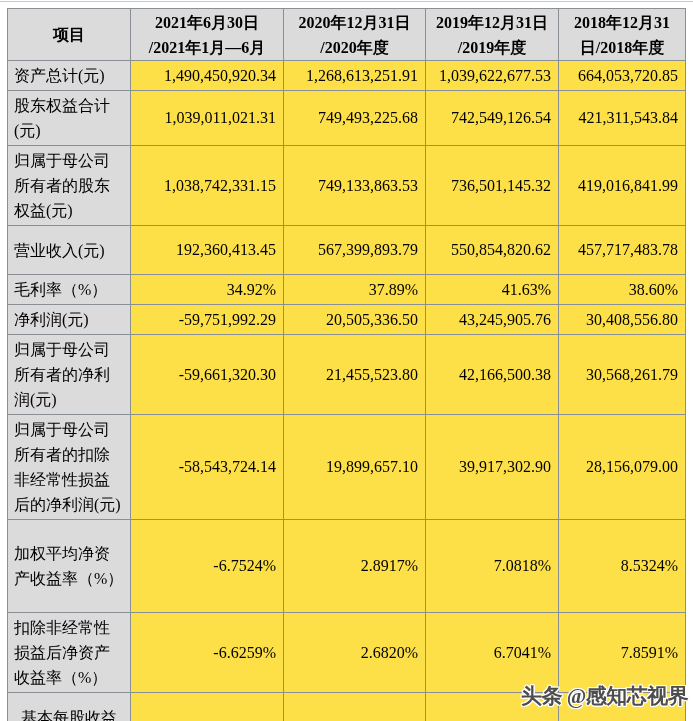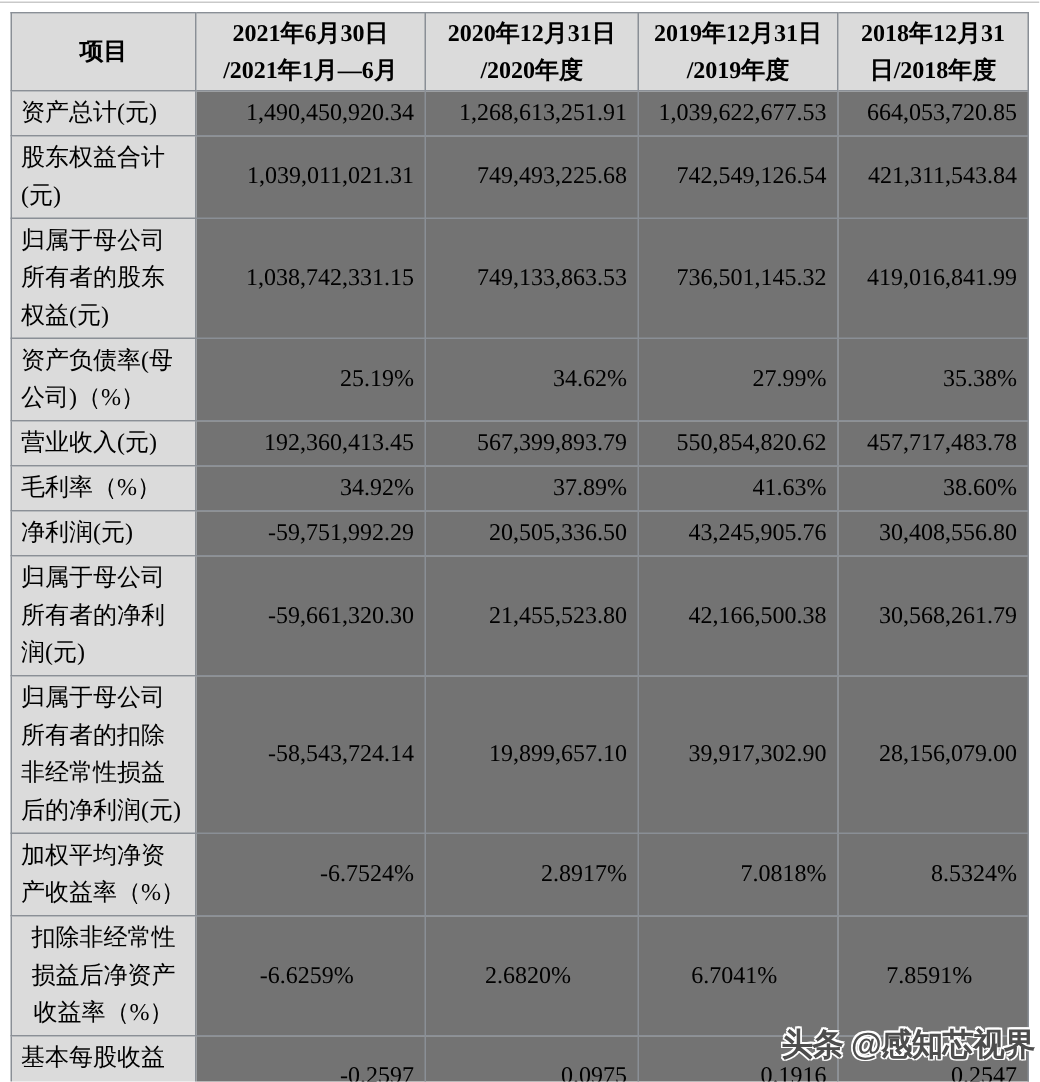--- a/index.html
+++ b/index.html
@@ -40,21 +40,21 @@
     background:#dbdbdb;
     font-weight:normal;
     text-align:left;
     vertical-align:middle;
     font-size:16px;
     line-height:25px;
     padding:2px 6px;
     font-family:Liberation Serif, serif;
   }
   .fin tbody td.val {
-    background:#737373;
+    background:#fde047;
     text-align:right;
     vertical-align:middle;
     font-size:16px;
     padding:2px 7px 2px 2px;
     white-space:nowrap;
   }
   .fin tbody tr:nth-child(1) > *  { height:24px; }
   .fin tbody tr:nth-child(2) > *  { height:48px; }
   .fin tbody tr:nth-child(3) > *  { height:76px; }
   .fin tbody tr:nth-child(4) > *  { height:49px; }
@@ -62,21 +62,21 @@
   .fin tbody tr:nth-child(6) > *  { height:25px; }
   .fin tbody tr:nth-child(7) > *  { height:24px; }
   .fin tbody tr:nth-child(8) > *  { height:76px;margin-left:33px; }
   .fin tbody tr:nth-child(9) > *  { height:93px; }
   .fin tbody tr:nth-child(10) > * { height:49px; }
   .fin tbody tr:nth-child(11) > * { height:75px;text-align:center; }
   .fin tbody tr:nth-child(12) > * { height:50px; }
   .watermark {
     position:absolute;
     left:521px; top:682px;
-    font-family:Liberation Sans, sans-serif;
+    font-family:Liberation Serif, serif;
     font-weight:bold;
     font-size:21px;
     letter-spacing:-0.5px;
     color:rgba(62,62,62,0.92);
     text-shadow:
       -1px -1px 0 #fff, 1px -1px 0 #fff,
       -1px  1px 0 #fff, 1px  1px 0 #fff,
        0   -1px 0 #fff, 0    1px 0 #fff,
       -1px  0   0 #fff, 1px  0   0 #fff;
     white-space:nowrap;
@@ -123,27 +123,20 @@
         <td class="val">749,493,225.68</td>
         <td class="val">742,549,126.54</td>
         <td class="val">421,311,543.84</td>
       </tr>
       <tr>
         <th class="lbl">归属于母公司所有者的股东权益(元)</th>
         <td class="val">1,038,742,331.15</td>
         <td class="val">749,133,863.53</td>
         <td class="val">736,501,145.32</td>
         <td class="val">419,016,841.99</td>
-      </tr>
-      <tr>
-        <th class="lbl">资产负债率(母公司)（%）</th>
-        <td class="val">25.19%</td>
-        <td class="val">34.62%</td>
-        <td class="val">27.99%</td>
-        <td class="val">35.38%</td>
       </tr>
       <tr>
         <th class="lbl">营业收入(元)</th>
         <td class="val">192,360,413.45</td>
         <td class="val">567,399,893.79</td>
         <td class="val">550,854,820.62</td>
         <td class="val">457,717,483.78</td>
       </tr>
       <tr>
         <th class="lbl">毛利率（%）</th>

